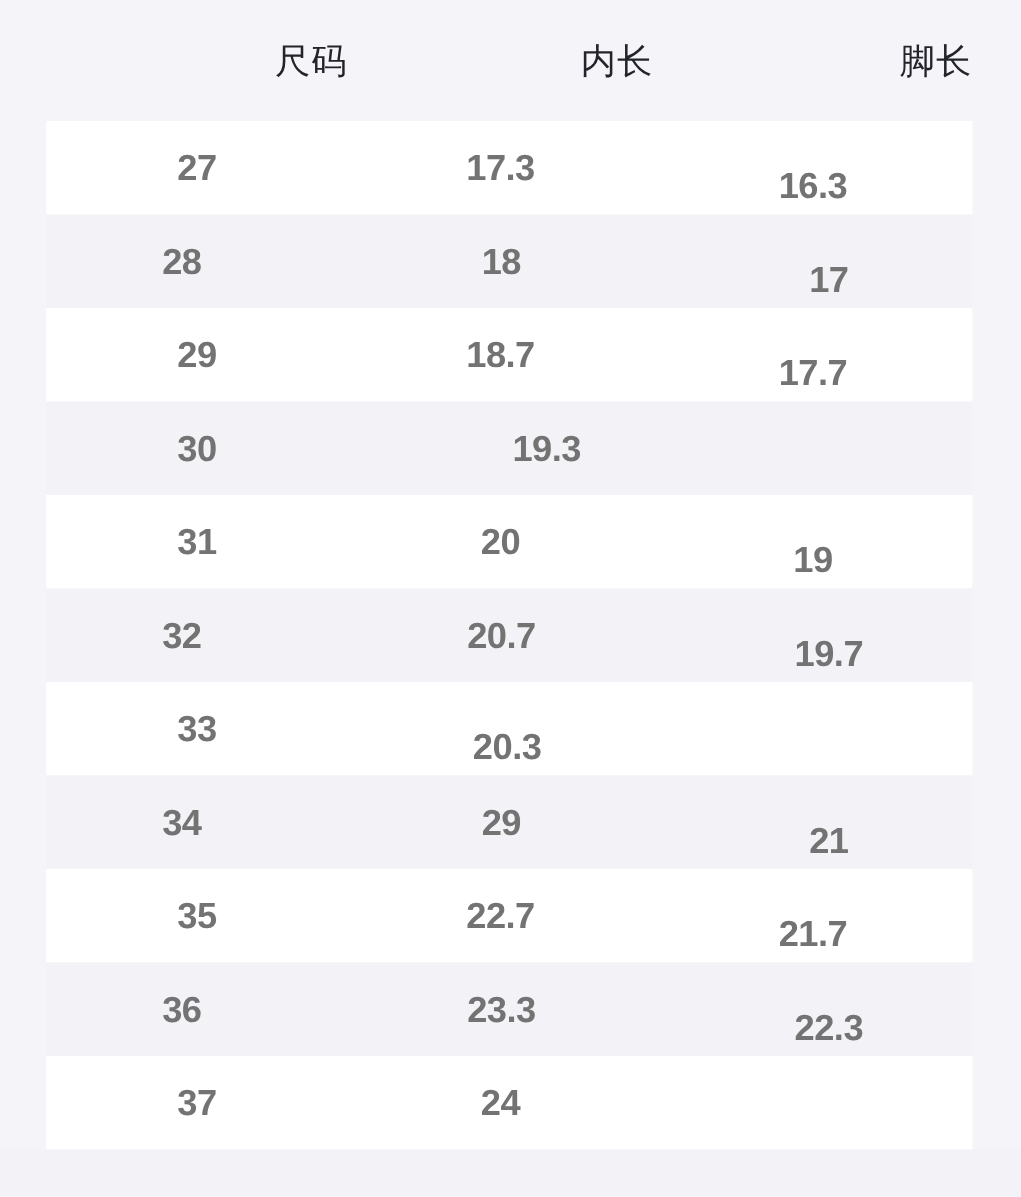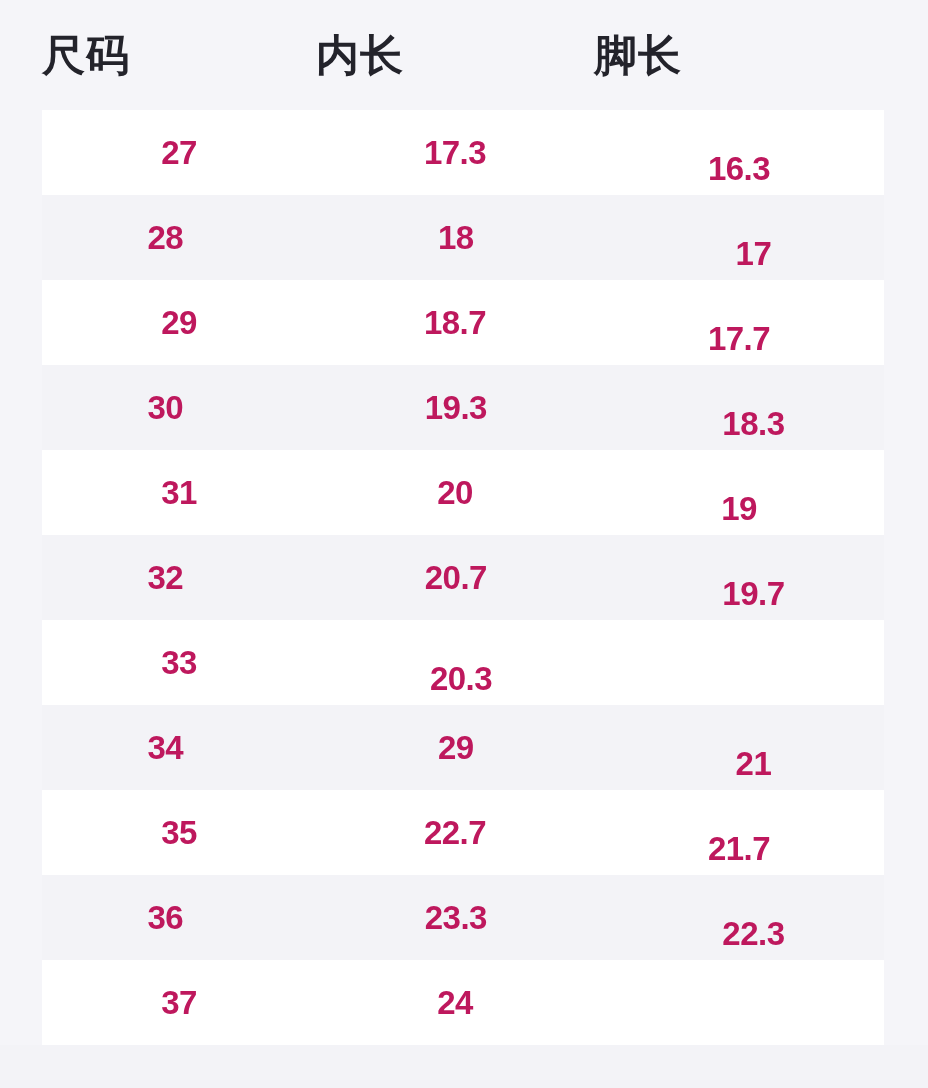--- a/index.html
+++ b/index.html
@@ -24,23 +24,23 @@
 
   
   .chart-header {
     display: flex;
     width: 928px;
     height: 110px;
     align-items: center;
     background: #f5f5f9;
   }
   .chart-header .cell {
-    text-align: left;
-    font-size: 43px;
-    font-weight: 700;
+    text-align: right;
+    font-size: 32px;
+    font-weight: 400;
     color: #23232b;
     letter-spacing: 1px;
     line-height: 1;
   }
 
   
   .chart-body {
     display: block;
     width: 928px;
   }
@@ -56,21 +56,21 @@
     background: #ffffff;
   }
   .chart-row.even {
     background: #f3f3f7;
     gap: 42px;
   }
   .chart-row .cell {
     text-align: center;
     font-size: 33px;
     font-weight: 700;
-    color: #be185d;
+    color: #737373;
     line-height: 1;
     font-stretch: condensed;
     letter-spacing: -0.5px;
   }
 
   
   .chart-header .col-0 { width: 274px; margin-left: 42px; }
   .chart-header .col-1 { width: 278px; }
   .chart-header .col-2 { width: 290px; }
 
@@ -107,21 +107,20 @@
         <div class="cell col-2">17</div>
       </div>
       <div class="chart-row odd">
         <div class="cell col-0">29</div>
         <div class="cell col-1">18.7</div>
         <div class="cell col-2">17.7</div>
       </div>
       <div class="chart-row even">
         <div class="cell col-0">30</div>
         <div class="cell col-1">19.3</div>
-        <div class="cell col-2">18.3</div>
       </div>
       <div class="chart-row odd">
         <div class="cell col-0">31</div>
         <div class="cell col-1">20</div>
         <div class="cell col-2">19</div>
       </div>
       <div class="chart-row even">
         <div class="cell col-0">32</div>
         <div class="cell col-1">20.7</div>
         <div class="cell col-2">19.7</div>

